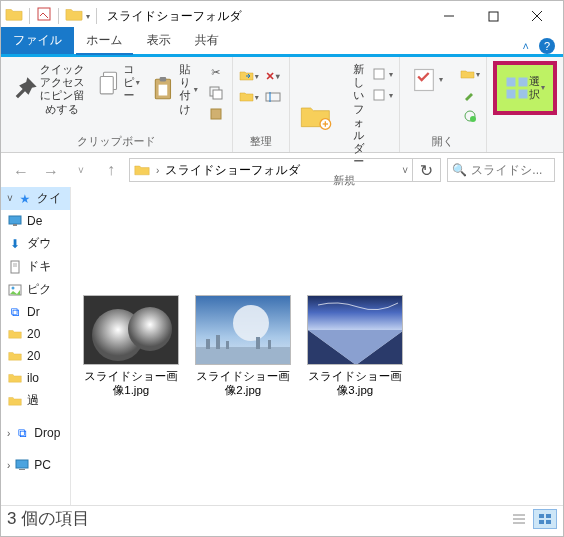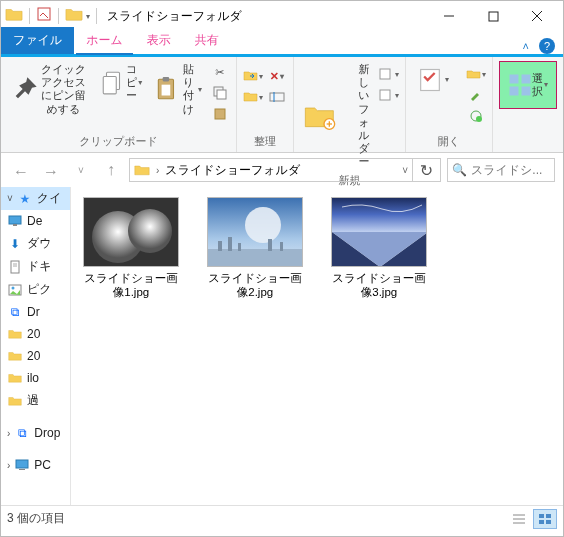--- a/index.html
+++ b/index.html
@@ -9,37 +9,37 @@
 .titlebar { height: 30px; background: #fff; display: flex; align-items: center; padding: 0 4px; }
 .titlebar .qat { display: flex; align-items: center; gap: 2px; }
 .titlebar .qat .folder-icon { width: 18px; height: 16px; }
 .titlebar .qat .sep { width: 1px; height: 16px; background: #ccc; margin: 0 4px; }
 .titlebar .title { flex: 1; font-size: 12px; padding-left: 6px; color: #000; }
 .titlebar .winbtn { width: 44px; height: 28px; display: flex; align-items: center; justify-content: center; color: #222; font-size: 14px; }
 .winbtn svg { stroke: #222; }
 
 
 .ribbon-tabs { height: 26px; display: flex; align-items: flex-end; border-bottom: 3px solid #0ea5e9; }
-.ribbon-tabs .tab { font-size: 12px; padding: 5px 12px; color: #ec4899; }
+.ribbon-tabs .tab { font-size: 12px; padding: 5px 12px; color: #404040; }
 .ribbon-tabs .tab.file { background: #1979ca; color: #fff; }
 .ribbon-tabs .tab.active { position: relative; }
 .ribbon-tabs .tab.active::after { content:''; position:absolute; left:2px; right:2px; bottom:-1px; height:2px; background:#1979ca; }
 .ribbon-tabs .spacer { flex:1; }
 .ribbon-tabs .right { display:flex; align-items:center; gap:10px; padding-right:8px; }
 .help-icon { width:16px; height:16px; border-radius:50%; background:#1979ca; color:#fff; font-size:11px; display:flex; align-items:center; justify-content:center; }
 
 
 .ribbon { height: 96px; background: #f5f6f7; border-bottom: 1px solid #d0d0d0; display:flex; }
 .group { border-right: 1px solid #e0e0e0; padding: 4px 6px 0 6px; display:flex; flex-direction:column; }
 .group.last { border-right: none; }
 .group-body { flex:1; display:flex; align-items:flex-start; gap:4px; }
 .group-label { font-size: 11px; color: #666; text-align:center; padding: 2px 0 3px 0; }
 .bigbtn { display:flex; flex-direction:row; align-items:center; font-size:11px; color:#333; padding: 2px 4px; min-width: 50px; text-align:center; line-height:1.2; }
 .bigbtn .icon { height: 34px; display:flex; align-items:center; justify-content:center; }
-.bigbtn.selected { border: 1px solid #be185d; background: #86efac; }
+.bigbtn.selected { border: 4px solid #be185d; background: #bef264; }
 .smallcol { display:flex; flex-direction:column; gap:3px; padding-top:2px; }
 .smallbtn { width:20px; height:18px; display:flex; align-items:center; justify-content:center; font-size:11px; color:#555; }
 .dropcaret { font-size:8px; color:#666; margin-left:1px; }
 
 
 .navbar { height: 34px; display:flex; align-items:center; padding: 0 8px; gap:6px; }
 .navbtn { width:24px; height:24px; display:flex; align-items:center; justify-content:center; color:#999; border-radius:2px; }
 .addressbar { flex:1; height:24px; border:1px solid #ccc; display:flex; align-items:center; padding: 0 4px; gap:6px; font-size:12px; }
 .addressbar .folder-icon { width:16px; height:14px; }
 .addressbar .chev { color:#666; font-size:10px; }
@@ -47,27 +47,27 @@
 .searchbox { width:108px; height:24px; border:1px solid #ccc; display:flex; align-items:center; padding:0 4px; gap:4px; color:#777; font-size:12px; }
 
 
 .content { display:flex; height: 318px; }
 .sidepane { width: 70px; border-right: 1px solid #e5e5e5; overflow:hidden; background:#fff; }
 .sidepane .item { display:flex; align-items:center; gap:4px; font-size:12px; color:#222; padding:3px 2px 3px 6px; white-space:nowrap; }
 .sidepane .item.active { background:#cde8ff; }
 .sidepane .item .icon { width:16px; height:16px; display:flex; align-items:center; justify-content:center; }
 .sidepane .chev-left { color:#555; font-size:10px; }
 
-.filearea { flex:1; padding: 10px 8px; display:flex; gap: 20px; align-items:flex-start; flex-wrap:wrap; }
+.filearea { flex:1; padding: 10px 8px; display:flex; gap: 8px; align-items:center; flex-wrap:wrap; }
 .thumb-item { width: 104px; display:flex; flex-direction:column; align-items:center; font-size: 11.5px; text-align:center; }
 .thumb-item .thumb { width: 96px; height: 70px; border:1px solid #bbb; background:#ddd; display:flex; align-items:center; justify-content:center; overflow:hidden; }
 .thumb-item .label { margin-top:4px; line-height:1.25; }
 
 
-.statusbar { height: 26px; border-top:1px solid #e0e0e0; display:flex; align-items:center; font-size:12px; color:#444; padding: 0 6px; }
+.statusbar { height: 26px; border-top:1px solid #e0e0e0; display:flex; align-items:center; font-size:17px; color:#444; padding: 0 6px; }
 .statusbar .spacer { flex:1; }
 .viewbtn { width:24px; height:20px; border:1px solid transparent; display:flex; align-items:center; justify-content:center; margin-left:2px; }
 .viewbtn.active { border-color:#8ab8e6; background:#cde6f7; }
 
 
 .folder-svg { fill:#f7cf5a; stroke:#d6a72e; stroke-width:0.5; }
 .star { color:#2d89ef; }
 </style>
 </head>
 <body>

